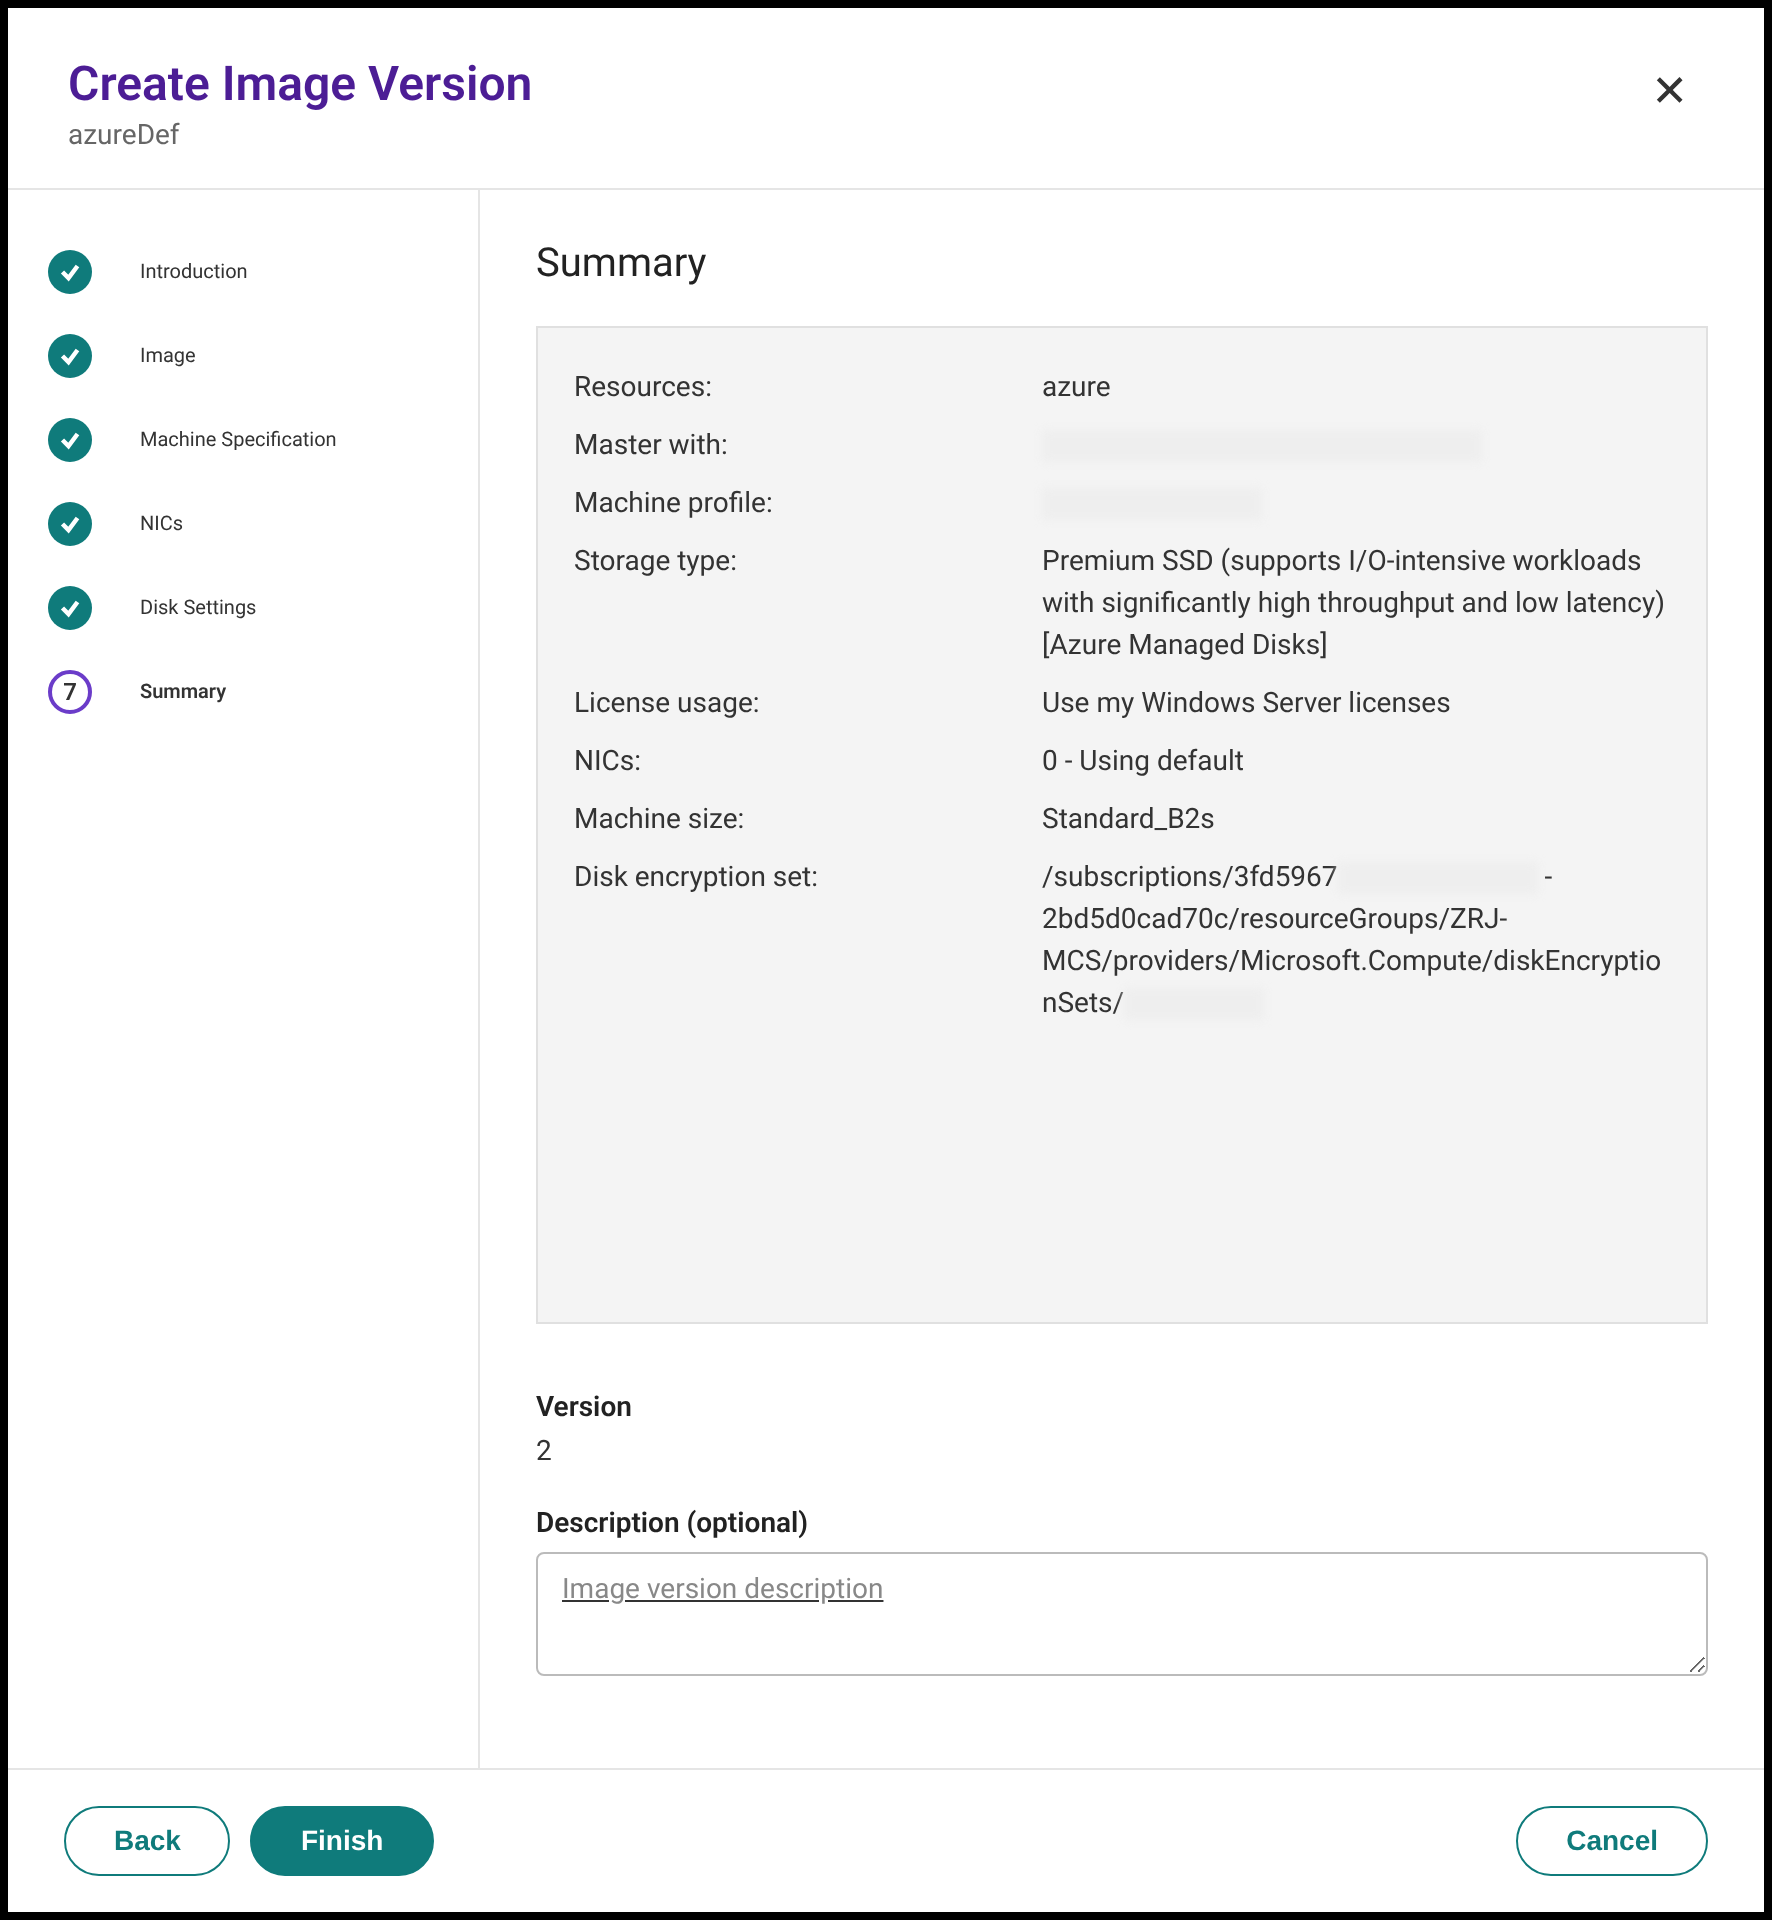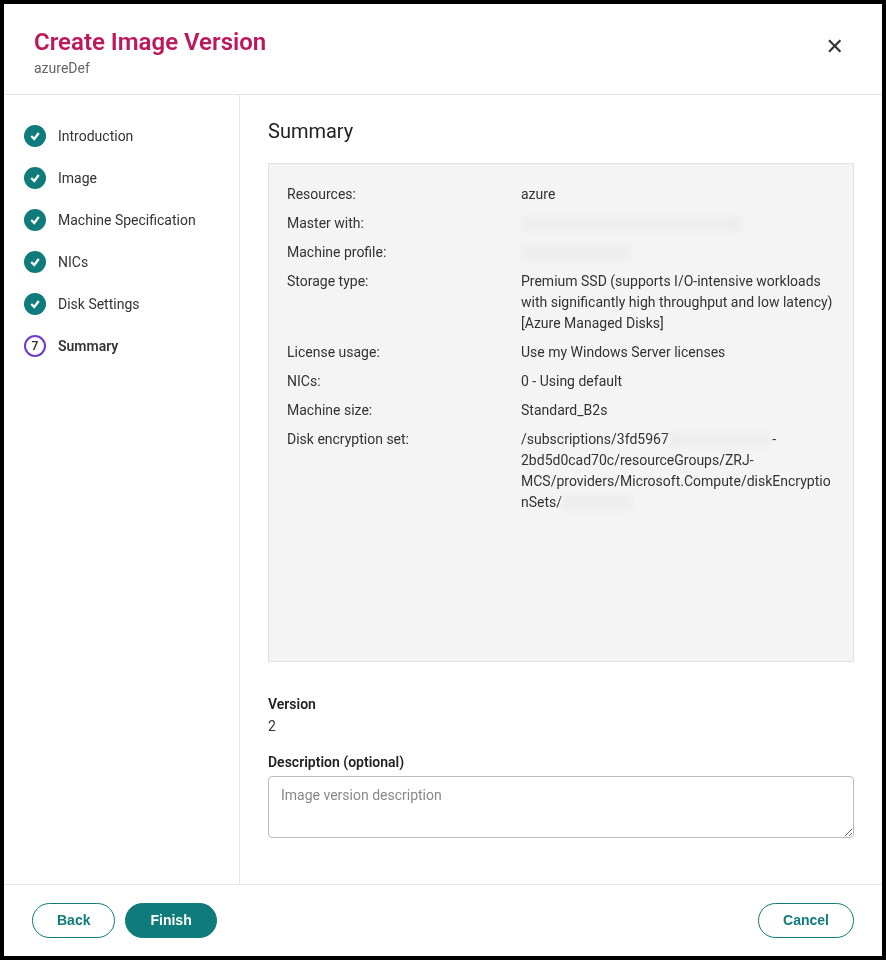--- a/index.html
+++ b/index.html
@@ -22,21 +22,21 @@
     padding: 24px 30px 18px 30px;
     border-bottom: 1px solid #e5e5e5;
     display: flex;
     justify-content: space-between;
     align-items: flex-start;
   }
   .header-text h1 {
     font-size: 24px;
     font-weight: 600;
     margin: 0 0 4px 0;
-    color: #be185d;
+    color: #4c1d95;
   }
   .header-text .sub {
     font-size: 14px;
     color: #666;
   }
   .close-btn {
     font-size: 22px;
     line-height: 1;
     cursor: pointer;
     color: #333;
@@ -79,22 +79,23 @@
     fill: none;
   }
   .step-current .step-circle {
     background: #fff;
     border: 2px solid #6b3cc9;
     color: #333;
     font-size: 12px;
     font-weight: 600;
   }
   .step-label {
-    font-size: 14px;
-    color: #333;
+    font-size: 10px;
+    color: #333;
+    margin-left: 12px;
   }
   .step-current .step-label {
     font-weight: 600;
   }
   .main {
     flex: 1;
     padding: 24px 28px 20px 28px;
     overflow-y: auto;
   }
   .main h2 {
@@ -151,20 +152,21 @@
   .desc-input {
     width: 100%;
     height: 62px;
     padding: 10px 12px;
     font-size: 14px;
     color: #333;
     border: 1px solid #bbb;
     border-radius: 4px;
     resize: both;
     font-family: inherit;
+    text-decoration: underline;
   }
   .desc-input::placeholder { color: #888; }
   .footer {
     border-top: 1px solid #e5e5e5;
     padding: 18px 28px;
     display: flex;
     justify-content: space-between;
     align-items: center;
   }
   .footer-left, .footer-right {

